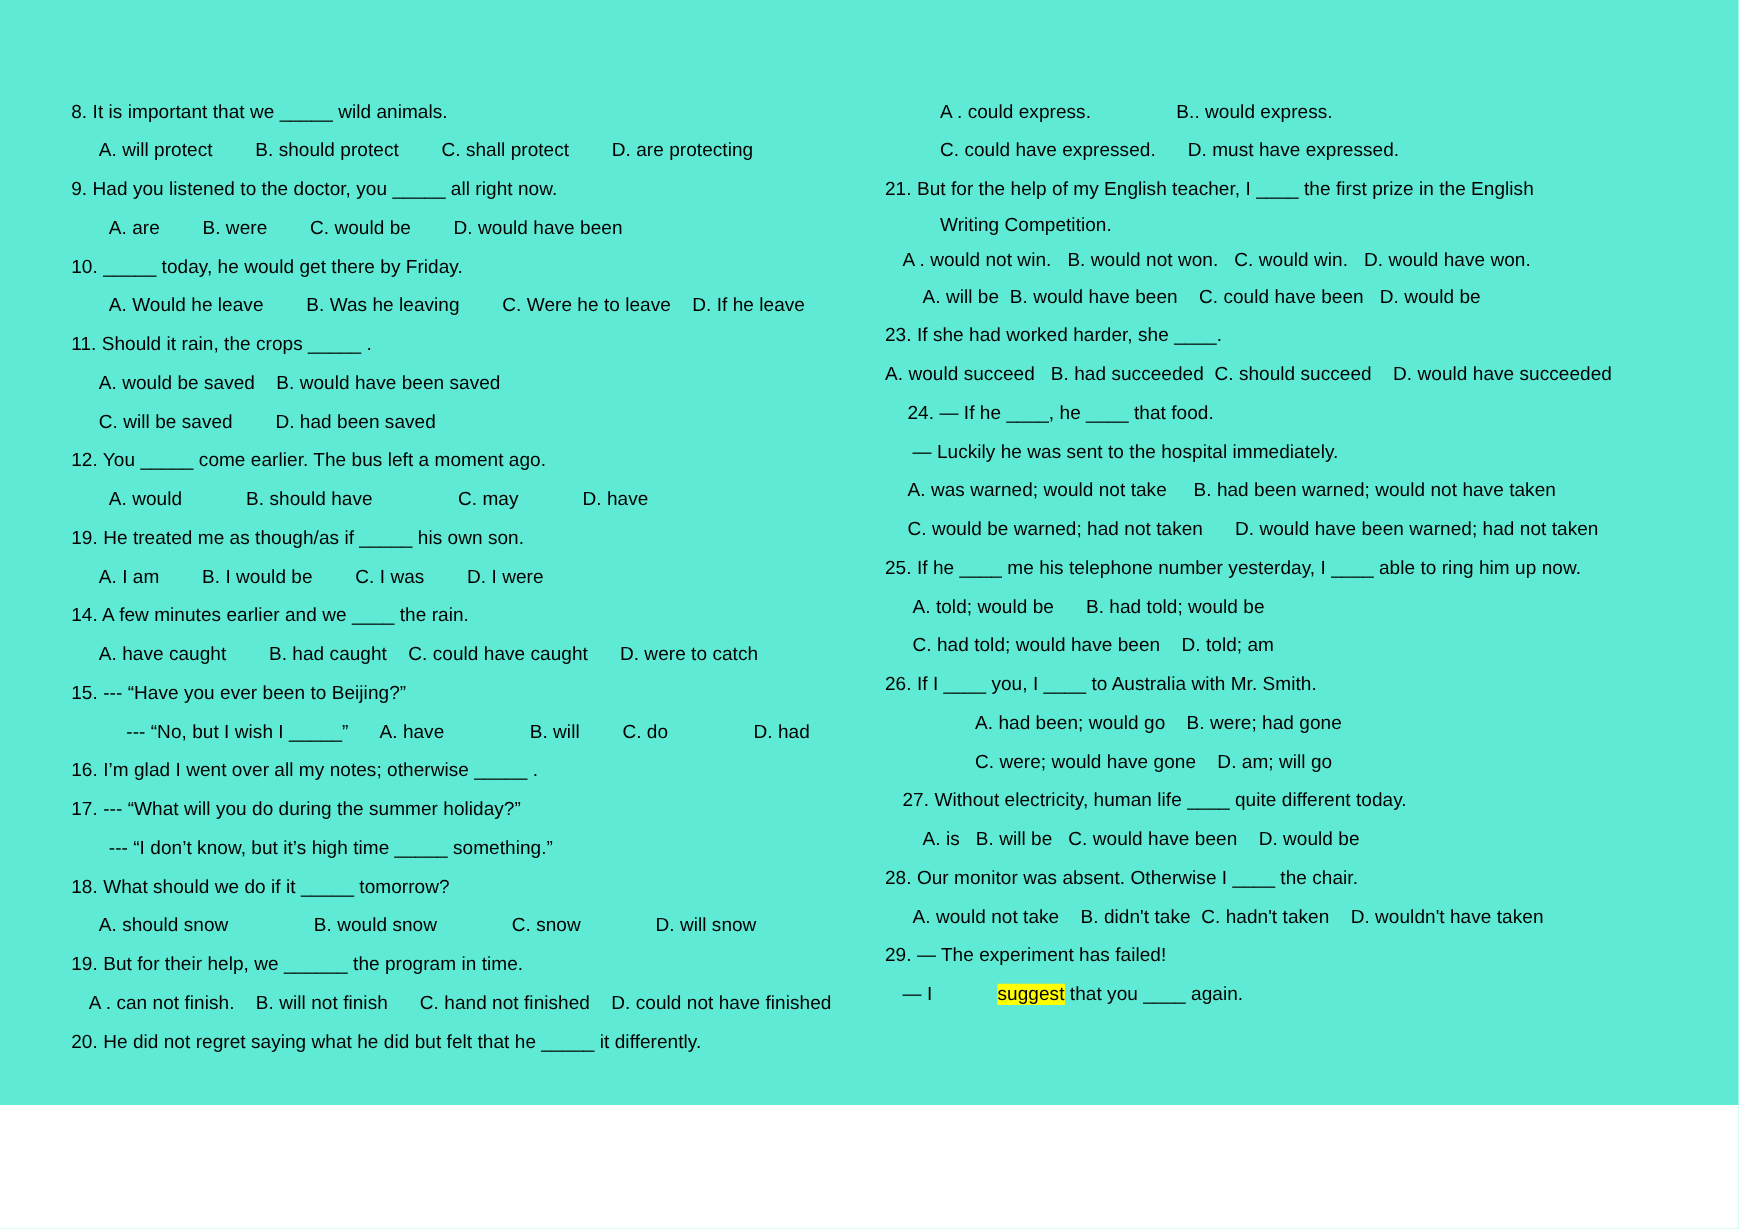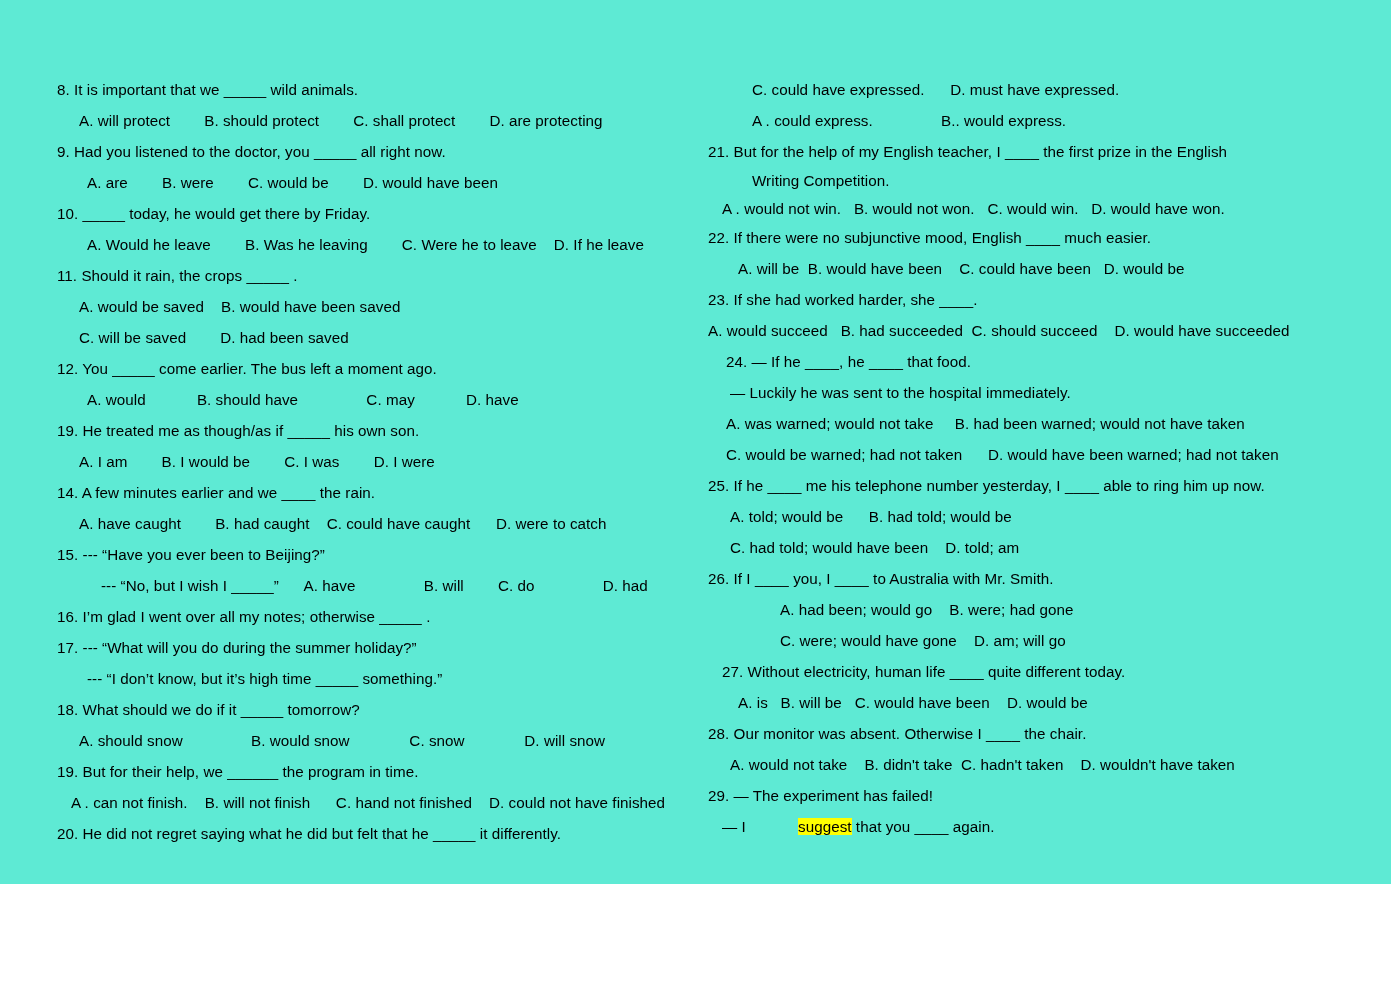--- a/index.html
+++ b/index.html
@@ -85,26 +85,25 @@
       <div class="line ind-0">17. --- “What will you do during the summer holiday?”</div>
       <div class="line ind-l">--- “I don’t know, but it’s high time _____ something.”</div>
       <div class="line ind-0">18. What should we do if it _____ tomorrow?</div>
       <div class="line ind-m">A. should snow                B. would snow              C. snow              D. will snow</div>
       <div class="line ind-0">19. But for their help, we ______ the program in time.</div>
       <div class="line ind-s">A . can not finish.    B. will not finish      C. hand not finished    D. could not have finished</div>
       <div class="line ind-0">20. He did not regret saying what he did but felt that he _____ it differently.</div>
     </div>
 
   <div class="column col-right" id="right-col">
+      <div class="line ind-xl">A . could express.                B.. would express.</div>
       <div class="line ind-xl">C. could have expressed.      D. must have expressed.</div>
-      <div class="line ind-xl">A . could express.                B.. would express.</div>
       <div class="line ind-0">21. But for the help of my English teacher, I ____ the first prize in the English</div>
       <div class="line tight-top ind-xl">Writing Competition.</div>
       <div class="line tight ind-s">A . would not win.   B. would not won.   C. would win.   D. would have won.</div>
-      <div class="line ind-0">22. If there were no subjunctive mood, English ____ much easier.</div>
       <div class="line ind-l">A. will be  B. would have been    C. could have been   D. would be</div>
       <div class="line ind-0">23. If she had worked harder, she ____.</div>
       <div class="line ind-0">A. would succeed   B. had succeeded  C. should succeed    D. would have succeeded</div>
       <div class="line ind-xs">24. — If he ____, he ____ that food.</div>
       <div class="line ind-m">— Luckily he was sent to the hospital immediately.</div>
       <div class="line ind-xs">A. was warned; would not take     B. had been warned; would not have taken</div>
       <div class="line ind-xs">C. would be warned; had not taken      D. would have been warned; had not taken</div>
       <div class="line ind-0">25. If he ____ me his telephone number yesterday, I ____ able to ring him up now.</div>
       <div class="line ind-m">A. told; would be      B. had told; would be</div>
       <div class="line ind-m">C. had told; would have been    D. told; am</div>

